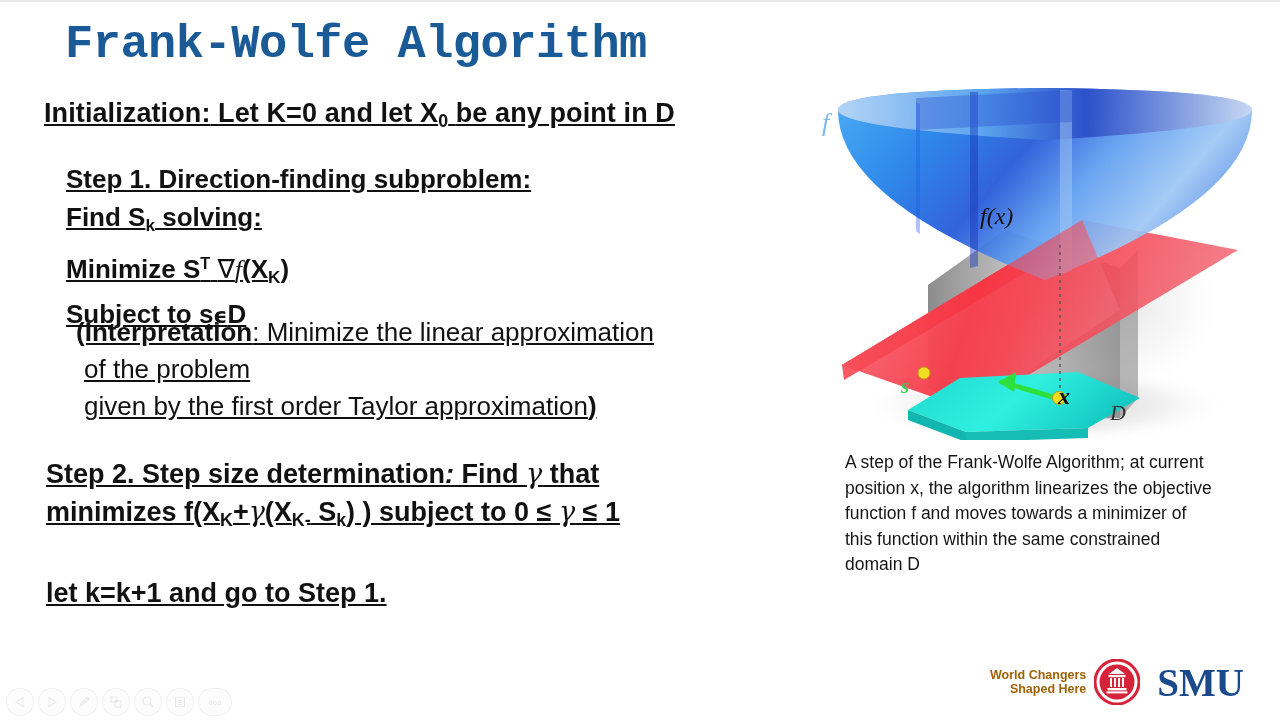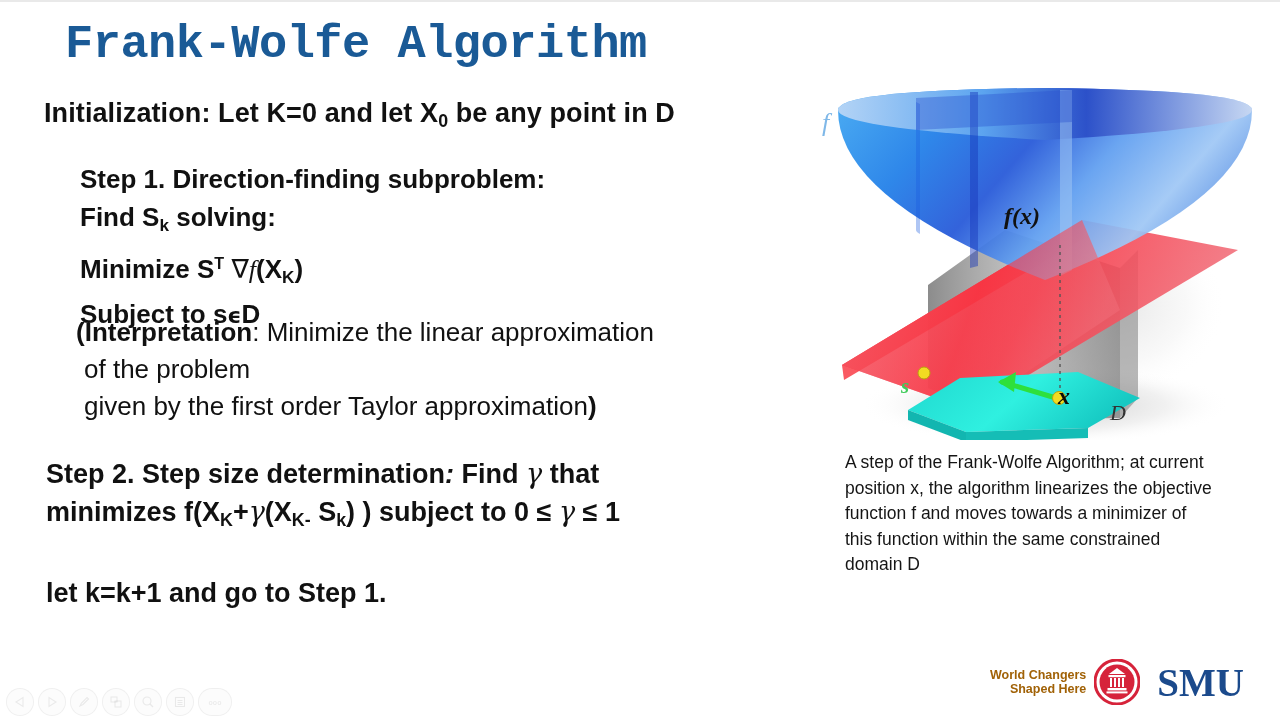--- a/index.html
+++ b/index.html
@@ -39,29 +39,30 @@
     white-space: nowrap;
   }
 
   
   .body-text {
     position: absolute;
     color: #111111;
     font-family: "Liberation Sans", sans-serif;
     font-weight: bold;
     white-space: nowrap;
+    text-decoration: underline;
   }
   .init-line {
     left: 44px;
     top: 98px;
     font-size: 27px;
     letter-spacing: 0.1px;
   }
   .step1-block {
-    left: 80px;
+    left: 66px;
     top: 160px;
     font-size: 26px;
     line-height: 38px;
   }
   .step1-block .ln { display: block; }
   .mathit {
     font-family: "Liberation Serif", serif;
     font-style: italic;
     font-weight: normal;
   }
@@ -118,21 +119,21 @@
     height: 360px;
   }
   #figure svg { display: block; }
 
   .fig-label {
     position: absolute;
     font-family: "Liberation Serif", serif;
     font-style: italic;
   }
   .lbl-f     { left: 822px; top: 108px; font-size: 26px; color: #7fb8e8; }
-  .lbl-fx    { left: 1004px; top: 203px; font-size: 24px; color: #111; font-weight: bold; }
+  .lbl-fx    { left: 980px; top: 203px; font-size: 24px; color: #111; }
   .lbl-x     { left: 1058px; top: 383px; font-size: 24px; color: #0a0a0a; font-weight: bold; }
   .lbl-s     { left: 901px; top: 374px; font-size: 21px; color: #3fcb5a; font-weight: bold; }
   .lbl-D     { left: 1110px; top: 400px; font-size: 22px; color: #333; }
 
   
   .caption {
     position: absolute;
     left: 845px;
     top: 450px;
     width: 370px;

